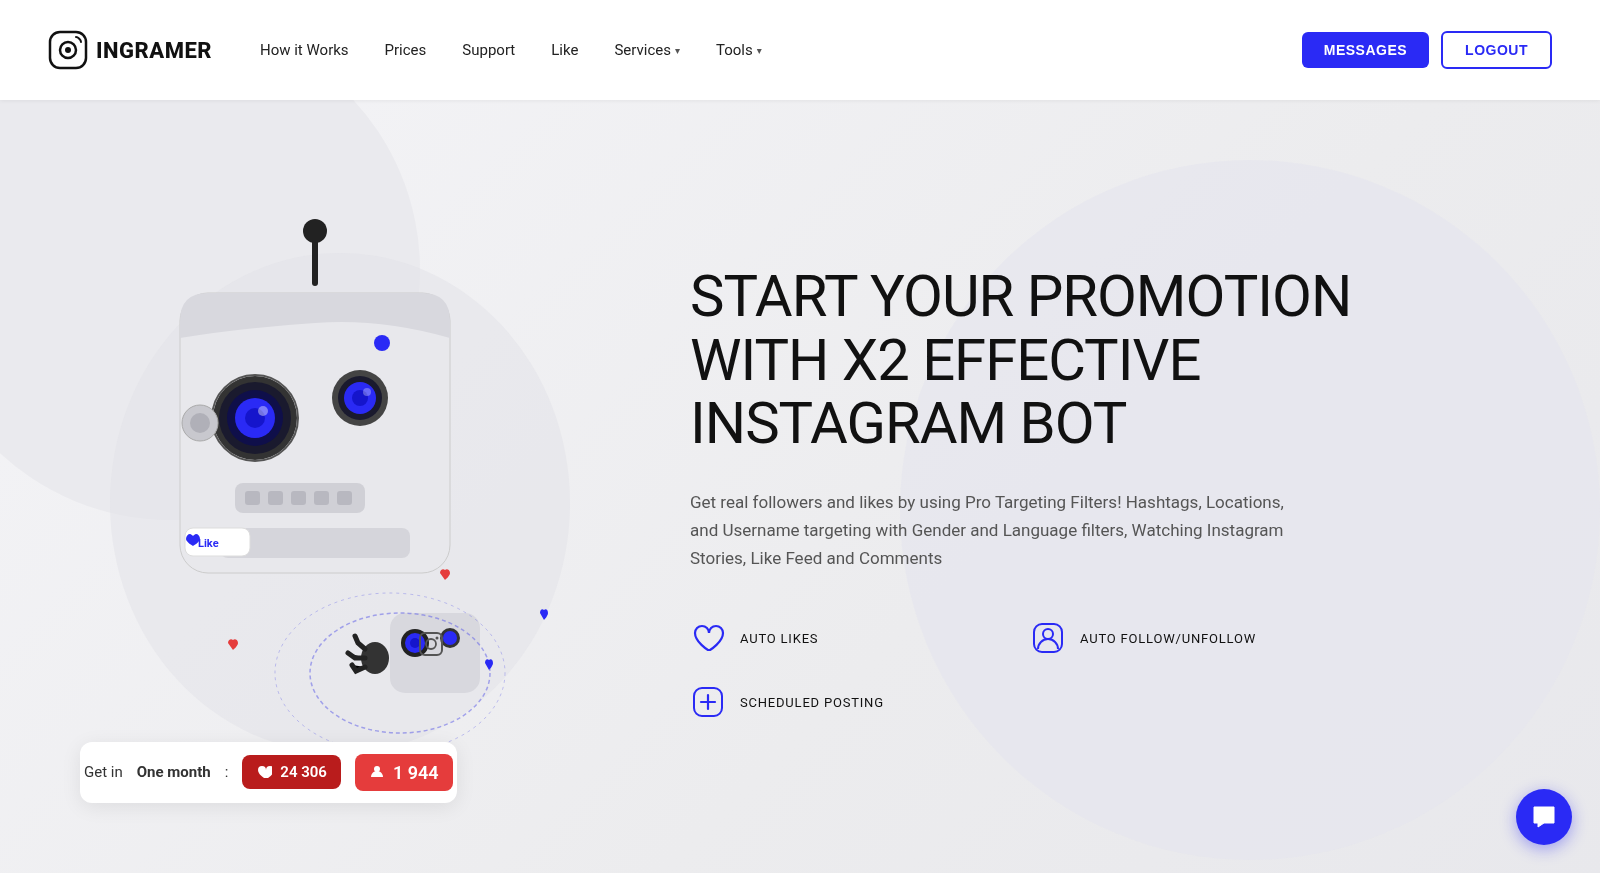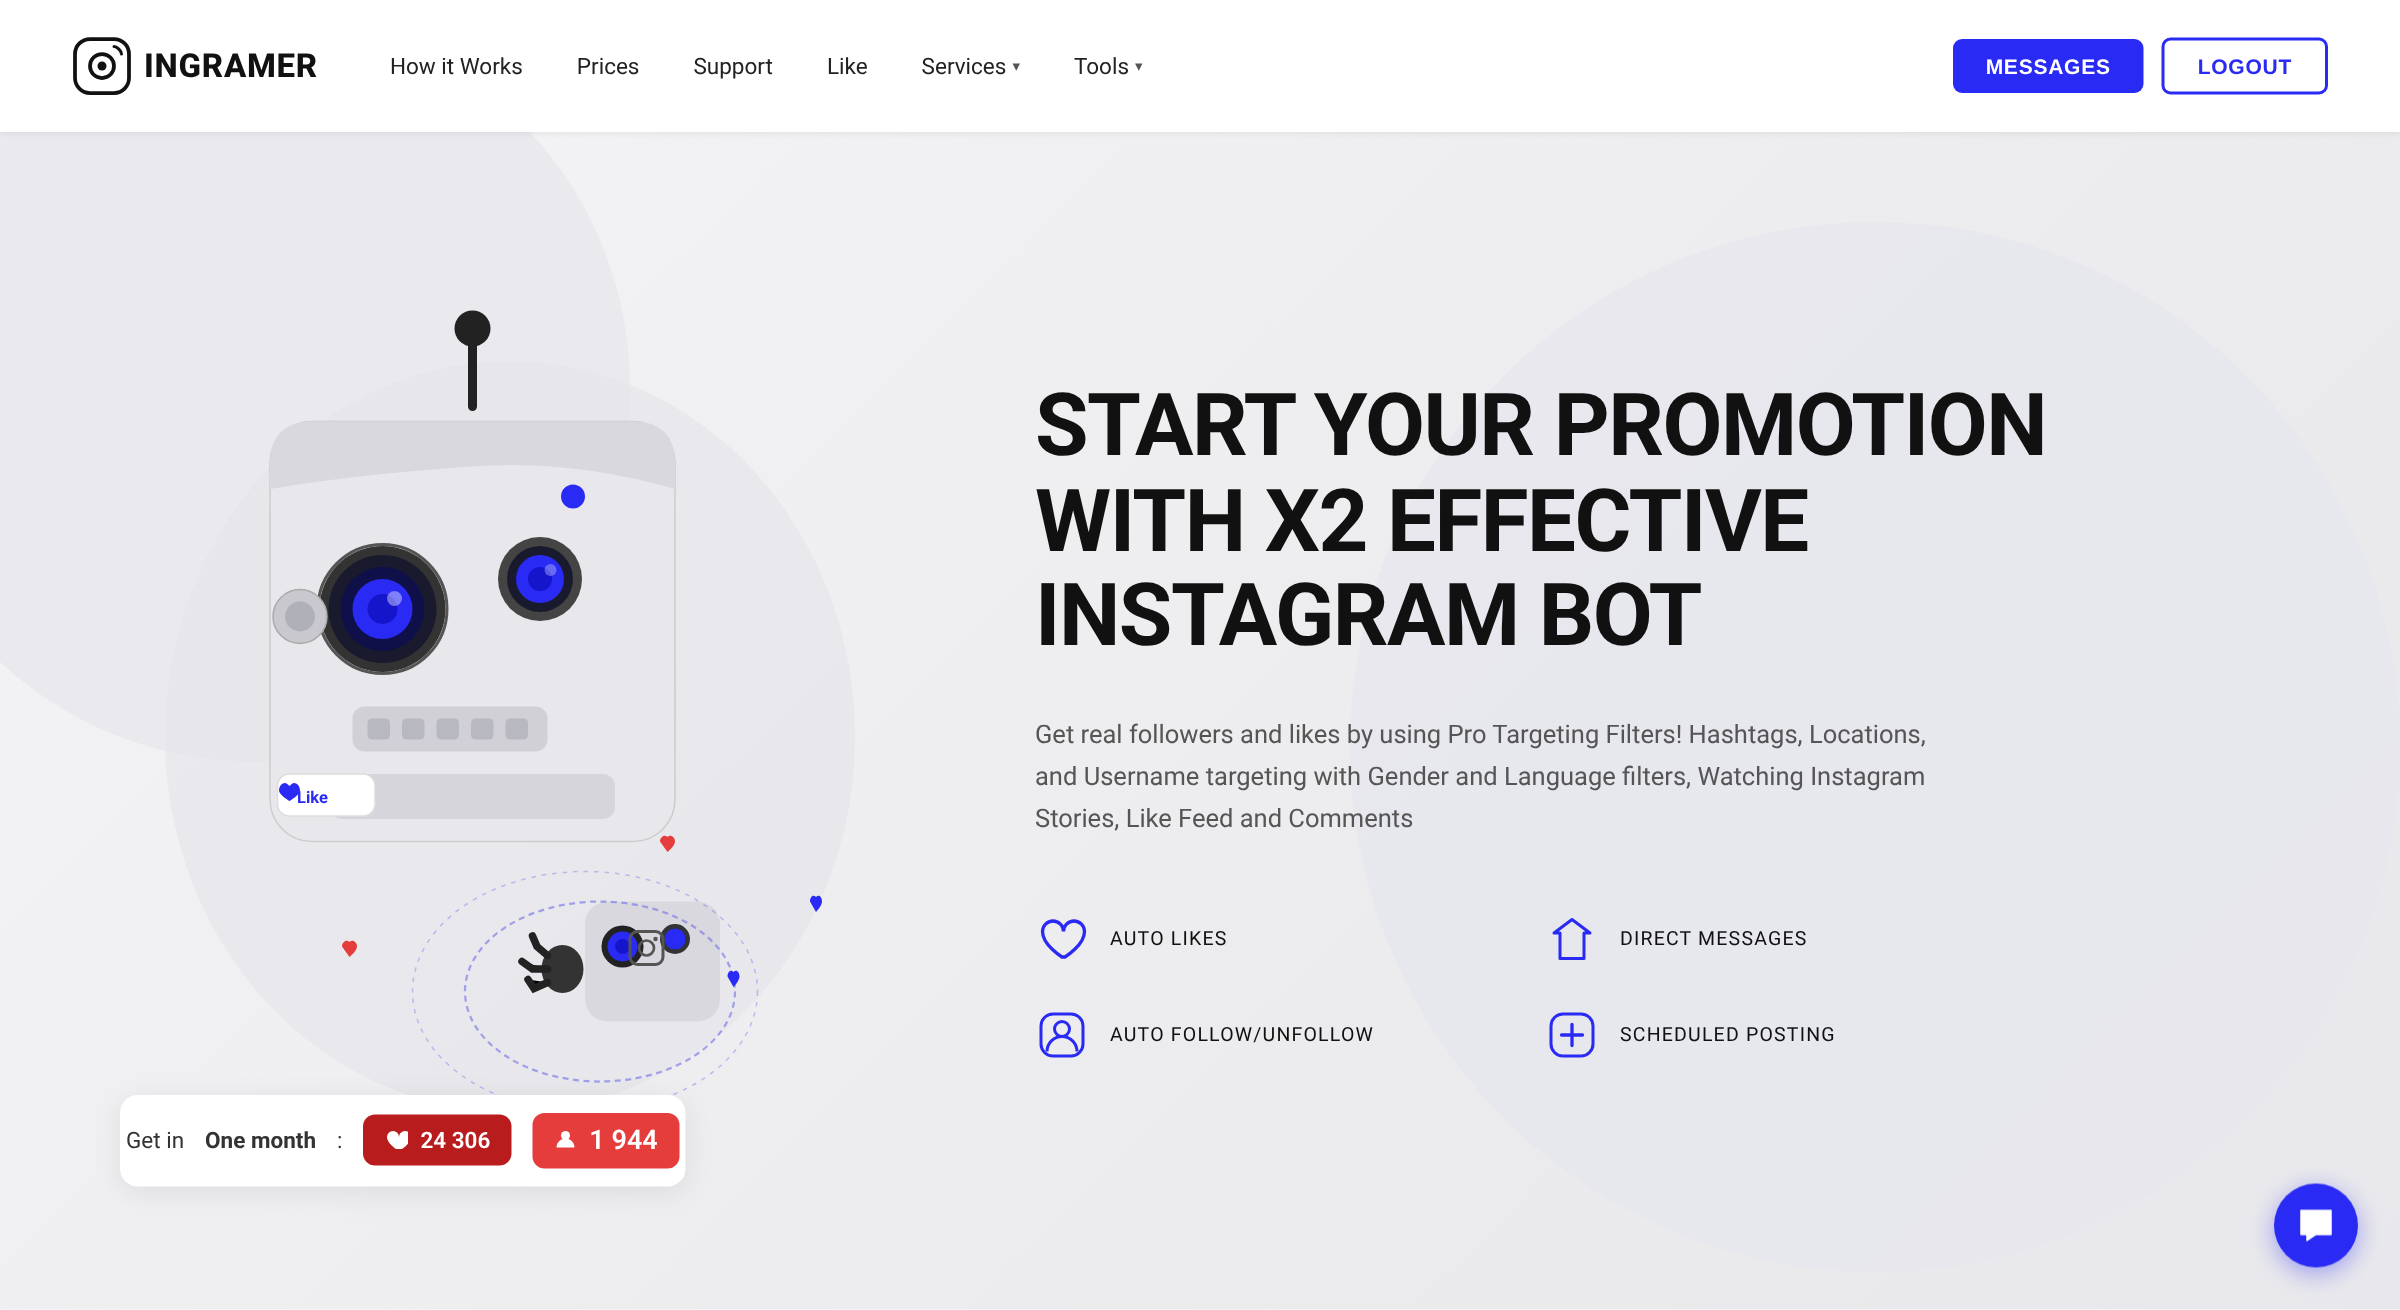--- a/index.html
+++ b/index.html
@@ -8,21 +8,21 @@
       background: #f7f7f8;
       min-height: 873px;
       overflow: hidden;
     }
 
     
     .navbar {
       display: flex;
       align-items: center;
       padding: 0 48px;
-      height: 88px;
+      height: 100px;
       background: #fff;
       position: relative;
       z-index: 10;
       box-shadow: 0 1px 4px rgba(0,0,0,0.06);
     }
     .logo-wrap {
       display: flex;
       align-items: center;
       gap: 8px;
       text-decoration: none;
@@ -173,21 +173,21 @@
 
     
     .hero-content {
       flex: 1;
       padding: 60px 80px 60px 40px;
       position: relative;
       z-index: 2;
     }
     .hero-title {
       font-size: 58px;
-      font-weight: 700;
+      font-weight: 400;
       color: #111;
       line-height: 1.1;
       margin-bottom: 32px;
       text-transform: uppercase;
       letter-spacing: -1px;
     }
     .hero-desc {
       font-size: 17px;
       color: #555;
       line-height: 1.65;
@@ -390,26 +390,20 @@
 
     <div class="features-grid">
 
       <div class="feature-item">
         <svg class="feature-icon" viewBox="0 0 36 36" fill="none" xmlns="http://www.w3.org/2000/svg">
           <path d="M18 30S5 22 5 13a7 7 0 0114 0 7 7 0 0114 0c0 9-13 17-13 17z" stroke="#2a2af5" stroke-width="2.2" fill="none"></path>
         </svg>
         <span class="feature-label">AUTO LIKES</span>
       </div>
 
-      <div class="feature-item">
-        <svg class="feature-icon" viewBox="0 0 36 36" fill="none" xmlns="http://www.w3.org/2000/svg">
-          <polygon points="18,5 30,14 26,14 26,31 10,31 10,14 6,14" stroke="#2a2af5" stroke-width="2" fill="none" stroke-linejoin="round"></polygon>
-        </svg>
-        <span class="feature-label">DIRECT MESSAGES</span>
-      </div>
 
       <div class="feature-item">
         <svg class="feature-icon" viewBox="0 0 36 36" fill="none" xmlns="http://www.w3.org/2000/svg">
           <rect x="4" y="4" width="28" height="28" rx="8" stroke="#2a2af5" stroke-width="2" fill="none"></rect>
           <circle cx="18" cy="14" r="5" stroke="#2a2af5" stroke-width="2" fill="none"></circle>
           <path d="M8 29c0-5.5 4.5-10 10-10s10 4.5 10 10" stroke="#2a2af5" stroke-width="2" fill="none"></path>
         </svg>
         <span class="feature-label">AUTO FOLLOW/UNFOLLOW</span>
       </div>
 

